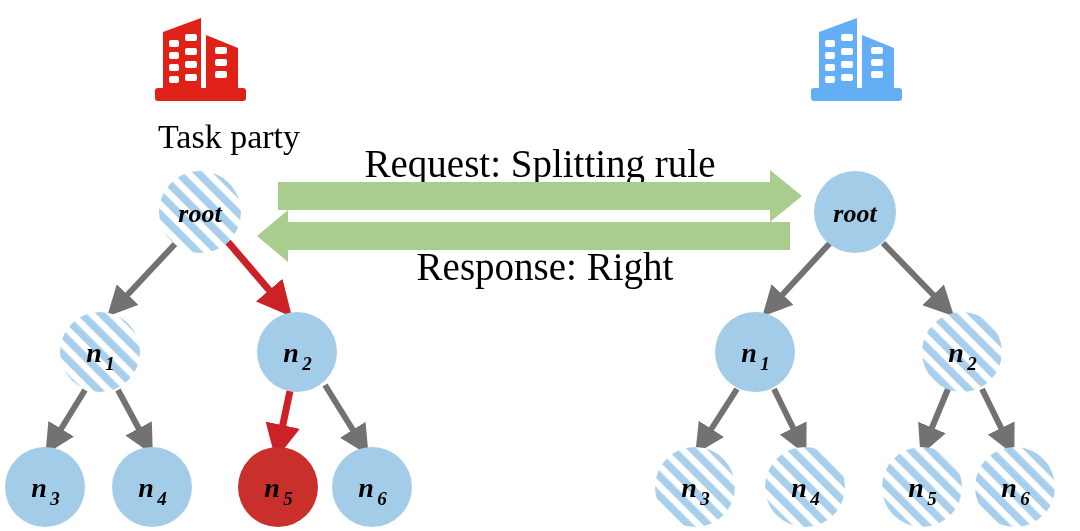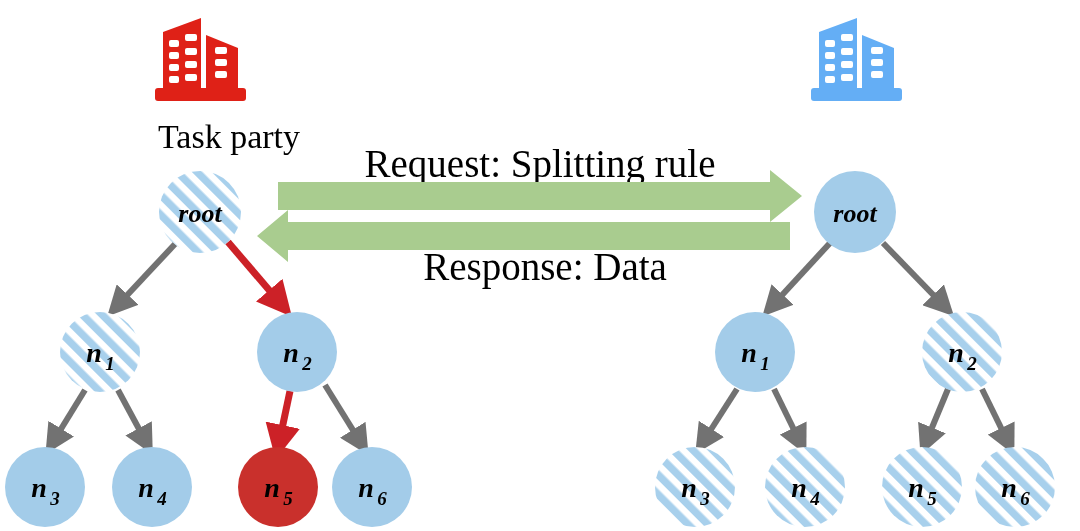--- a/index.html
+++ b/index.html
@@ -53,21 +53,21 @@
 </head>
 <body>
 
 <div id="stage">
 
   <div class="party-label" style="left:100px; top:118px; width:200px;">Task party</div>
 
 
   <div class="msg-label" style="left:340px; top:141px; width:400px;">Request: Splitting rule</div>
 
-  <div class="msg-label" style="left:345px; top:244px; width:400px;">Response: Data</div>
+  <div class="msg-label" style="left:345px; top:244px; width:400px;">Response: Right</div>
 
   <svg class="svg-layer" viewBox="0 0 1080 531" xmlns="http://www.w3.org/2000/svg">
     <defs>
 
       <pattern id="hatch" width="14" height="14" patternUnits="userSpaceOnUse" patternTransform="rotate(-45)">
         <rect width="14" height="14" fill="#ffffff"></rect>
         <rect width="7.5" height="14" fill="#A8D0EC"></rect>
       </pattern>
 
       <marker id="arrowGray" markerWidth="5" markerHeight="5" refX="2.6" refY="2.5" orient="auto" markerUnits="strokeWidth">

